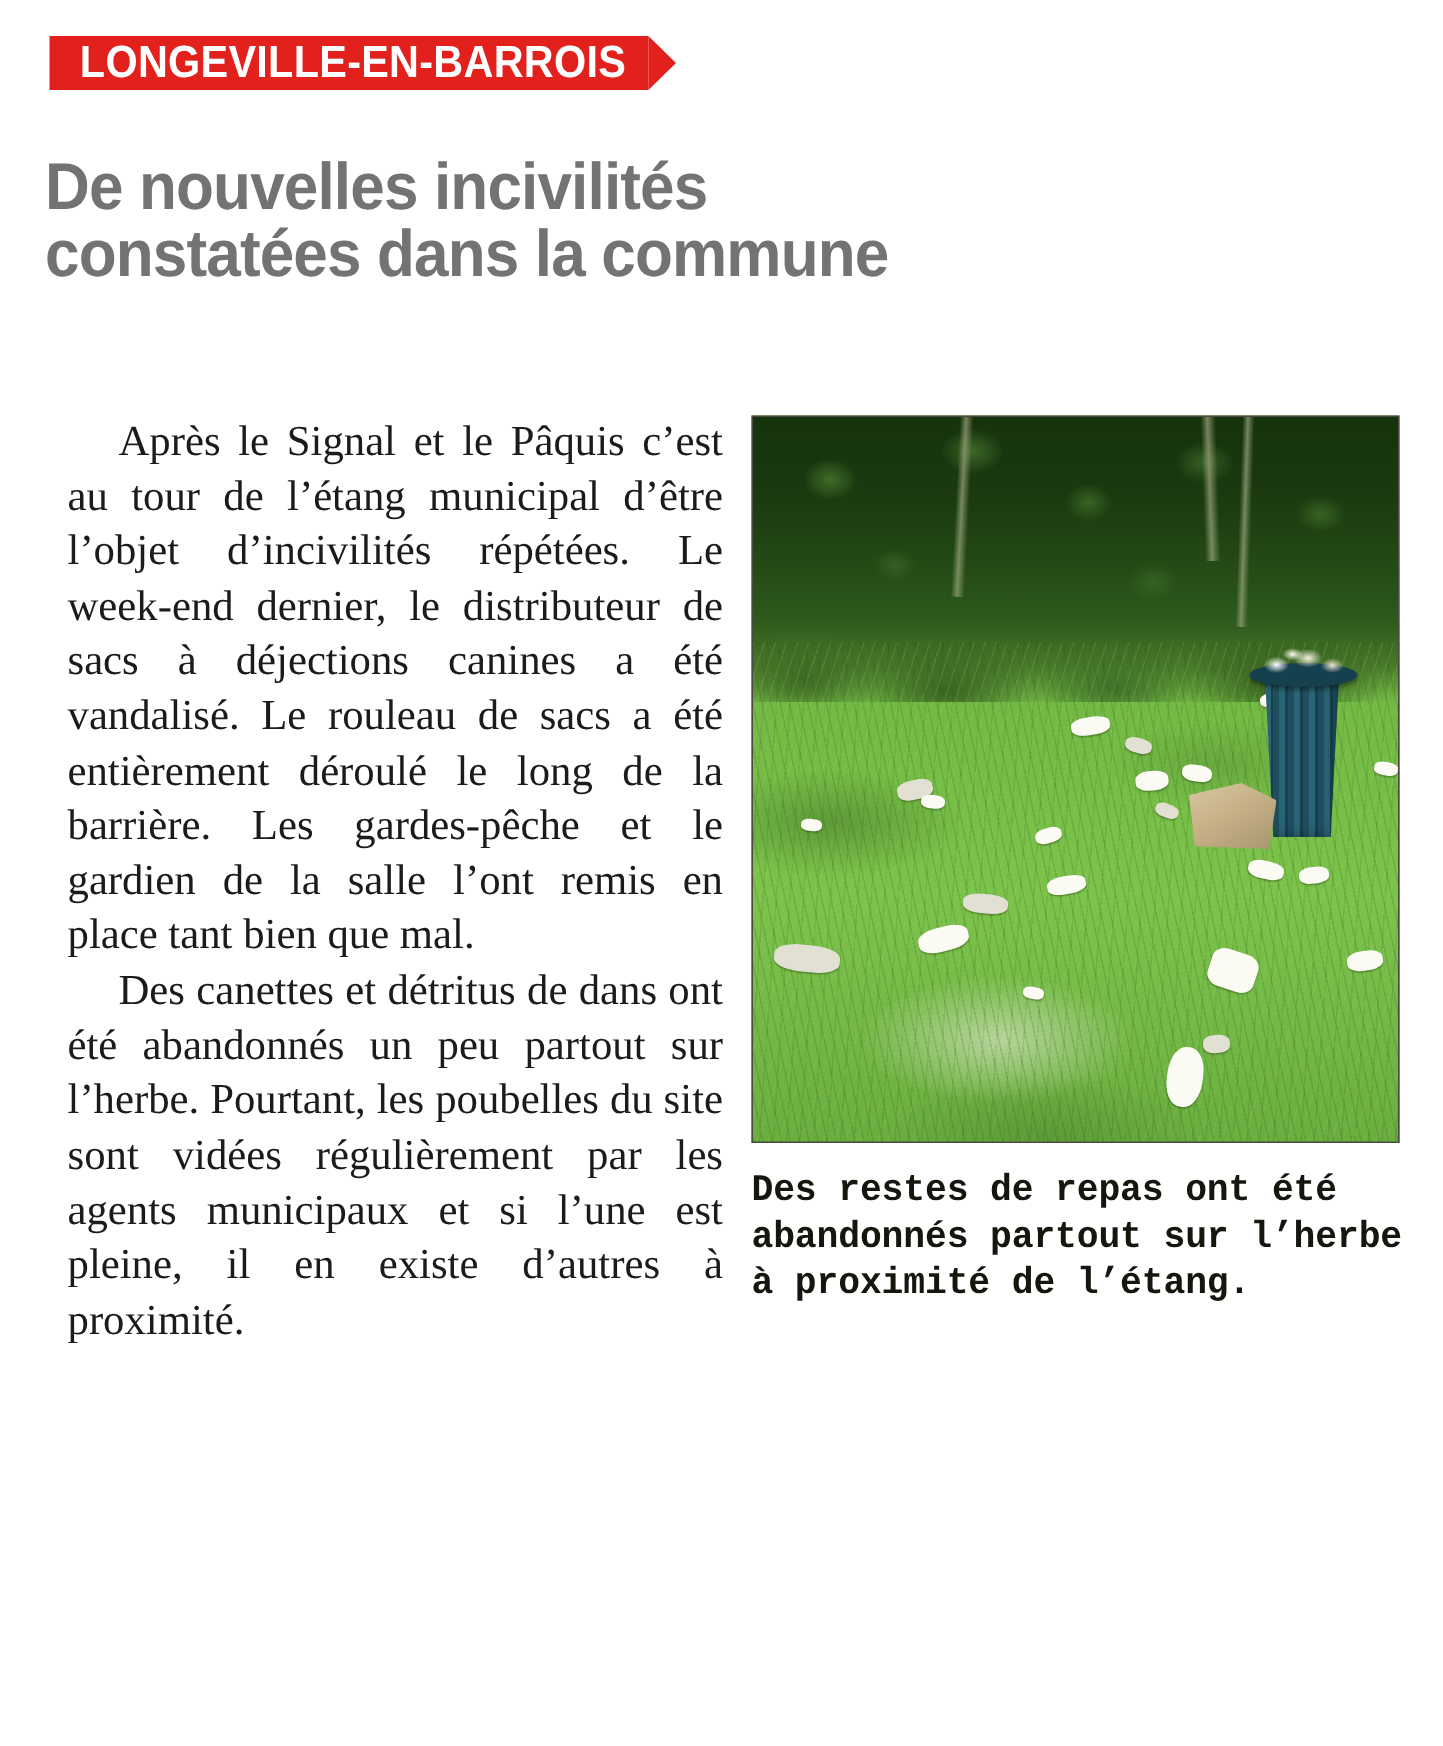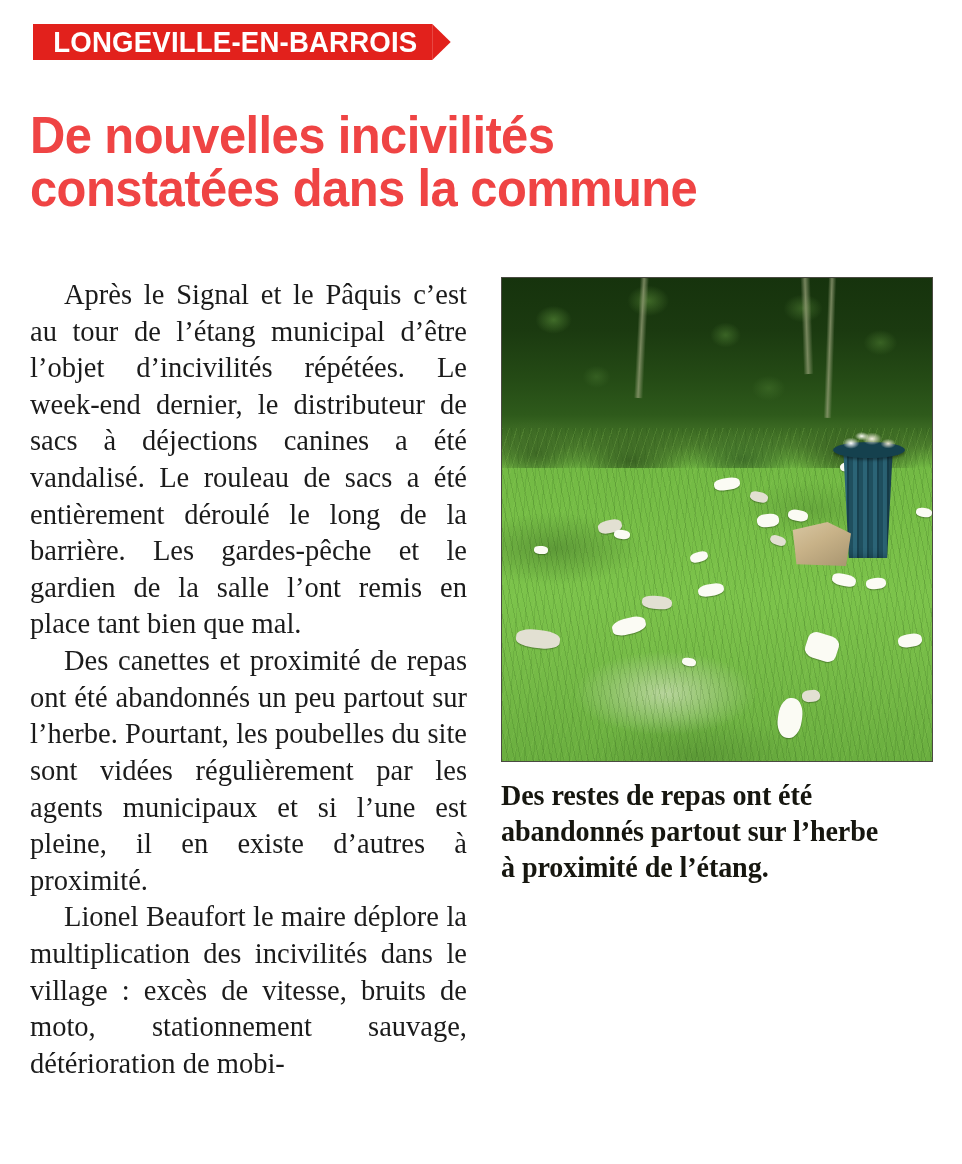--- a/index.html
+++ b/index.html
@@ -52,36 +52,36 @@
   }
 
   
   .headline {
     position: absolute;
     left: 30px;
     top: 74px;
     width: 912px;
     font-family: "Liberation Sans Narrow", "Liberation Sans", sans-serif;
     font-weight: bold;
-    font-size: 52px;
+    font-size: 44px;
     line-height: 1.02;
     letter-spacing: -0.6px;
-    color: #ef4444;
+    color: #737373;
   }
   .headline .hl-line {
     display: block;
     white-space: nowrap;
     transform: scaleX(0.94);
     transform-origin: left center;
   }
 
   
   .col-left {
     position: absolute;
-    left: 30px;
+    left: 45px;
     top: 277px;
     width: 437px;
   }
   .col-right {
     position: absolute;
     left: 501px;
     top: 277px;
     width: 432px;
   }
 
@@ -245,23 +245,23 @@
     width: 62px;
     height: 44px;
     background: linear-gradient(150deg, #d9c8a4 0%, #c8b288 45%, #a89570 100%);
     clip-path: polygon(6% 18%, 62% 0%, 100% 26%, 92% 100%, 12% 96%);
     box-shadow: 0 2px 3px rgba(20,40,10,0.4);
   }
 
   
   .caption {
     margin-top: 16px;
-    font-family: Liberation Serif, serif;
+    font-family: Liberation Mono, monospace;
     font-weight: bold;
-    font-size: 29px;
+    font-size: 25px;
     line-height: 1.24;
     color: #16160f;
     letter-spacing: -0.1px;
   }
   .caption .cap-line {
     display: block;
     white-space: nowrap;
     transform: scaleX(0.97);
     transform-origin: left center;
   }
@@ -274,22 +274,21 @@
   <span class="kicker">LONGEVILLE-EN-BARROIS</span>
 </div>
 
 <h1 class="headline">
   <span class="hl-line">De nouvelles incivilités</span>
   <span class="hl-line">constatées dans la commune</span>
 </h1>
 
 <div class="col-left">
   <p class="body-par">Après le Signal et le Pâquis c’est au tour de l’étang municipal d’être l’objet d’incivilités répétées. Le week-end dernier, le distributeur de sacs à déjections canines a été vandalisé. Le rouleau de sacs a été entièrement déroulé le long de la barrière. Les gardes-pêche et le gardien de la salle l’ont remis en place tant bien que mal.</p>
-  <p class="body-par">Des canettes et proximité de repas ont été abandonnés un peu partout sur l’herbe. Pourtant, les poubelles du site sont vidées régulièrement par les agents municipaux et si l’une est pleine, il en existe d’autres à proximité.</p>
-  <p class="body-par">Lionel Beaufort le maire déplore la multiplication des incivilités dans le village : excès de vitesse, bruits de moto, stationnement sauvage, détérioration de mobi-</p>
+  <p class="body-par">Des canettes et détritus de dans ont été abandonnés un peu partout sur l’herbe. Pourtant, les poubelles du site sont vidées régulièrement par les agents municipaux et si l’une est pleine, il en existe d’autres à proximité.</p>
 </div>
 
 <div class="col-right">
 
   <figure class="photo" style="margin:0;">
     <div class="photo-inner">
       <div class="treeline"></div>
       <div class="trunk t1"></div>
       <div class="trunk t2"></div>
       <div class="trunk t3"></div>

